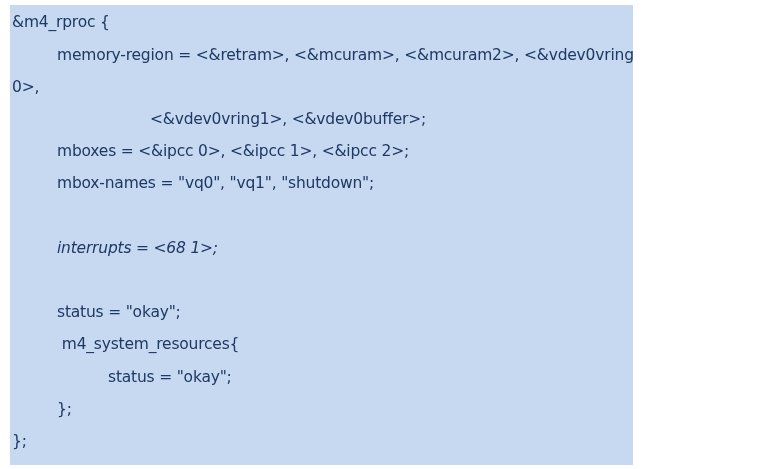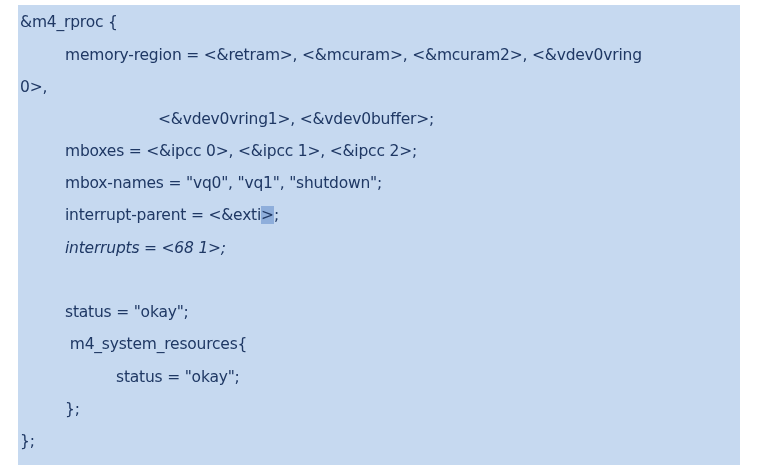--- a/index.html
+++ b/index.html
@@ -5,23 +5,23 @@
     html, body {
       margin: 0;
       padding: 0;
       background: #ffffff;
       width: 770px;
       height: 469px;
       overflow: hidden;
     }
     .code-block {
       position: absolute;
-      left: 18px;
+      left: 10px;
       top: 5px;
-      width: 722px;
+      width: 623px;
       height: 460px;
       background: #c6d9f0;
     }
     .line {
       position: absolute;
       white-space: pre;
       font-family: "DejaVu Sans", "Liberation Sans", sans-serif;
       font-size: 15.5px;
       color: #1f3864;
       line-height: 20px;
@@ -35,20 +35,19 @@
 </head>
 <body>
 
 <div class="code-block">
   <div class="line" style="left:2px; top:7px;">&amp;m4_rproc {</div>
   <div class="line" style="left:47px; top:40px;text-align:center;">memory-region = &lt;&amp;retram&gt;, &lt;&amp;mcuram&gt;, &lt;&amp;mcuram2&gt;, &lt;&amp;vdev0vring</div>
   <div class="line" style="left:2px; top:72px;">0&gt;,</div>
   <div class="line" style="left:140px; top:104px;">&lt;&amp;vdev0vring1&gt;, &lt;&amp;vdev0buffer&gt;;</div>
   <div class="line" style="left:47px; top:136px;">mboxes = &lt;&amp;ipcc 0&gt;, &lt;&amp;ipcc 1&gt;, &lt;&amp;ipcc 2&gt;;</div>
   <div class="line" style="left:47px; top:168px;">mbox-names = "vq0", "vq1", "shutdown";</div>
-  <div class="line" style="left:47px; top:200px;"><span>interrupt-parent = &lt;&amp;exti</span><span class="sel">&gt;</span><span>;</span></div>
   <div class="line" style="left:47px; top:233px;font-style:italic;">interrupts = &lt;68 1&gt;;</div>
   <div class="line" style="left:47px; top:297px;">status = "okay";</div>
   <div class="line" style="left:47px; top:329px;"> m4_system_resources{</div>
   <div class="line" style="left:98px; top:362px;">status = "okay";</div>
   <div class="line" style="left:47px; top:394px;">};</div>
   <div class="line" style="left:2px; top:426px;">};</div>
 </div>
 
 </body></html>

